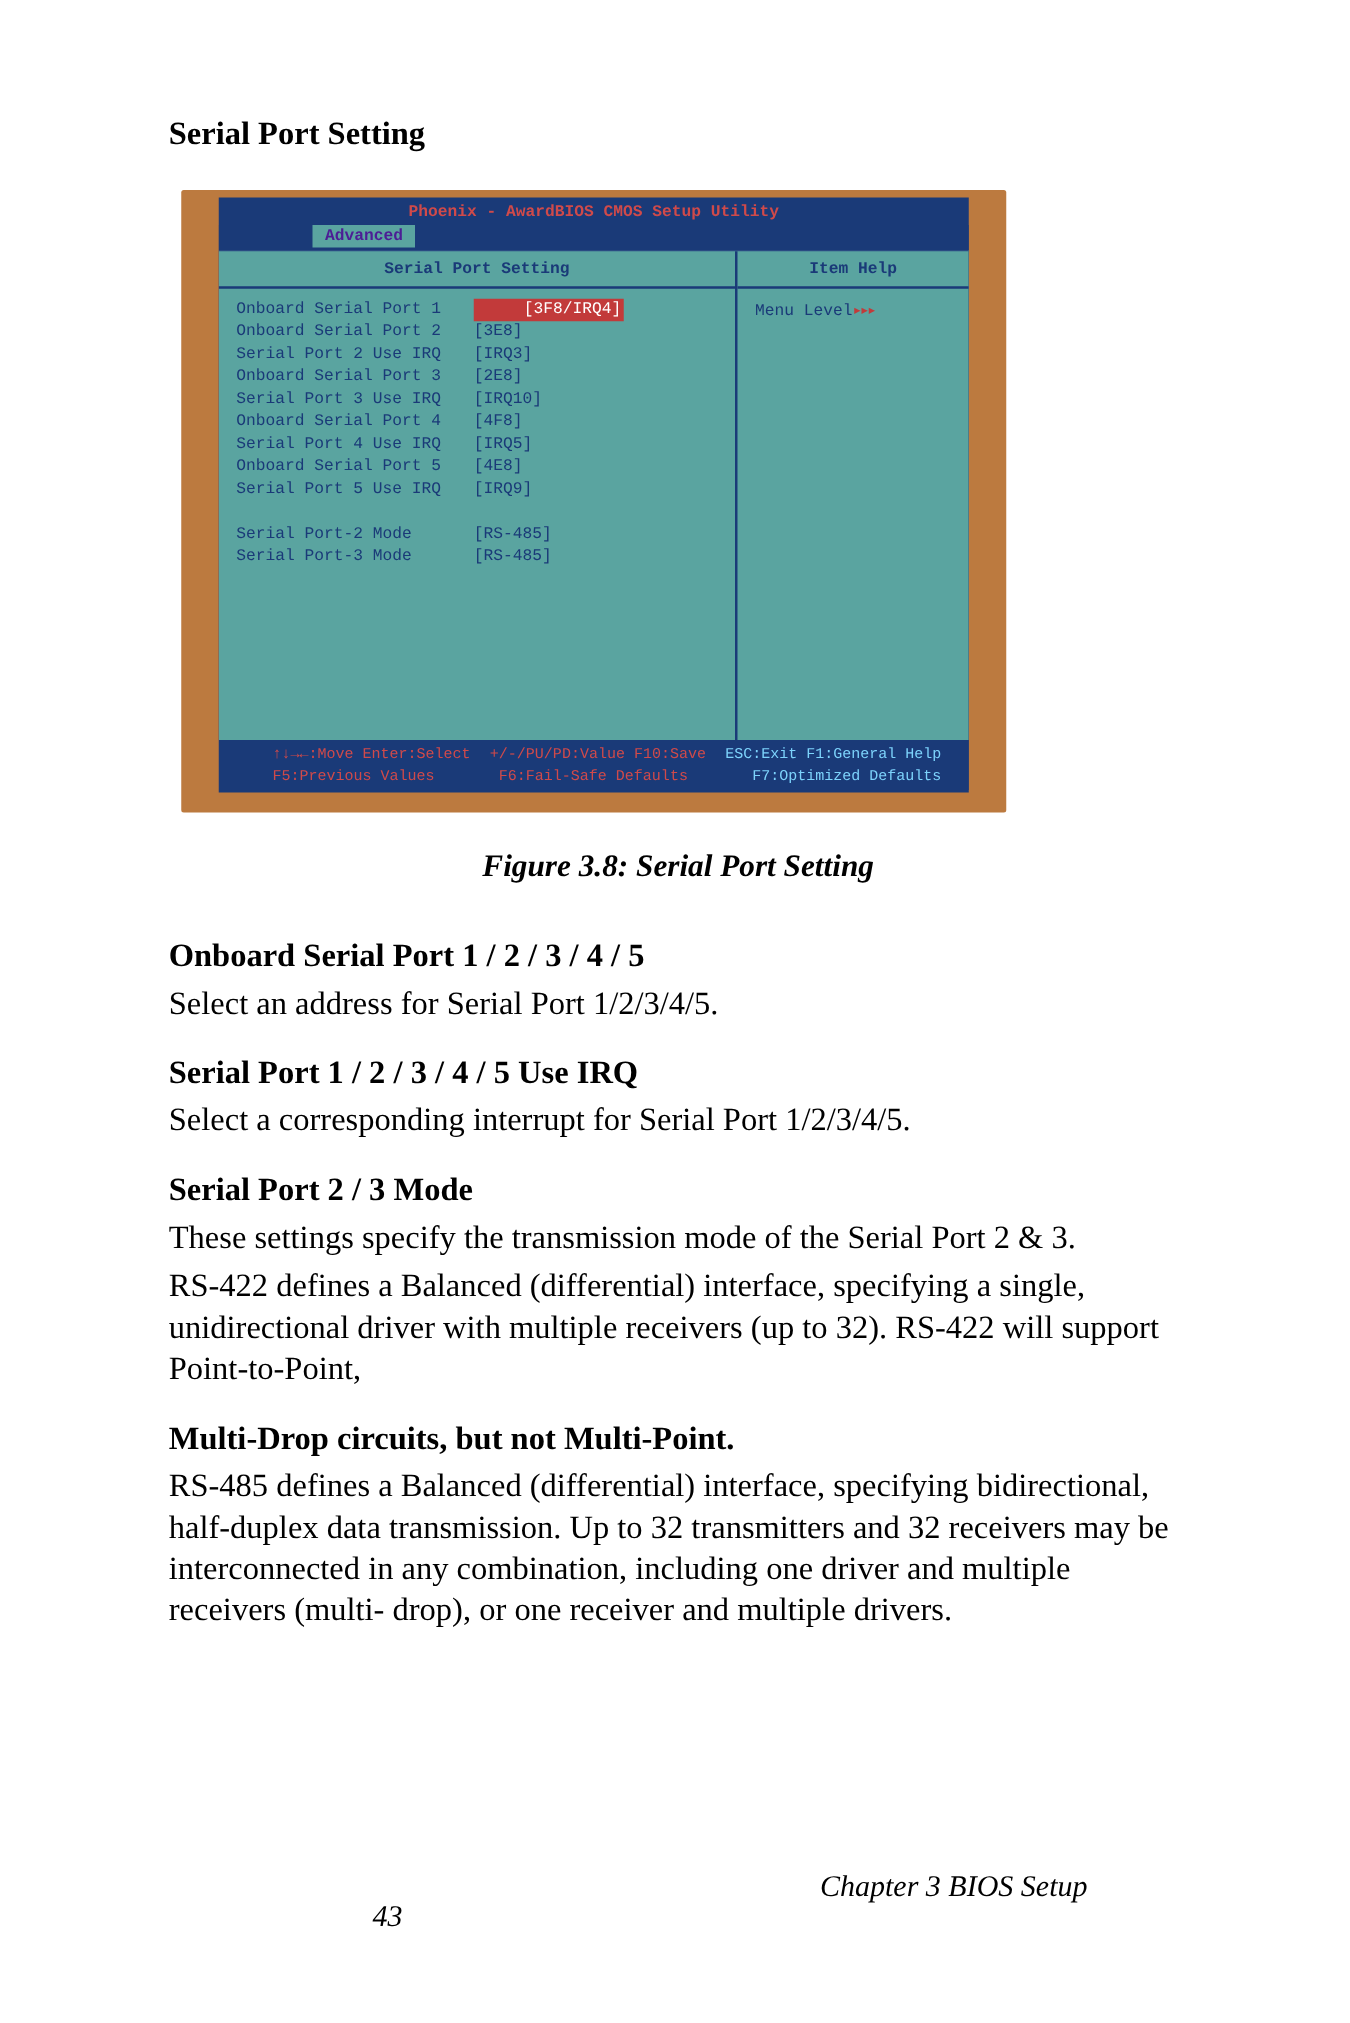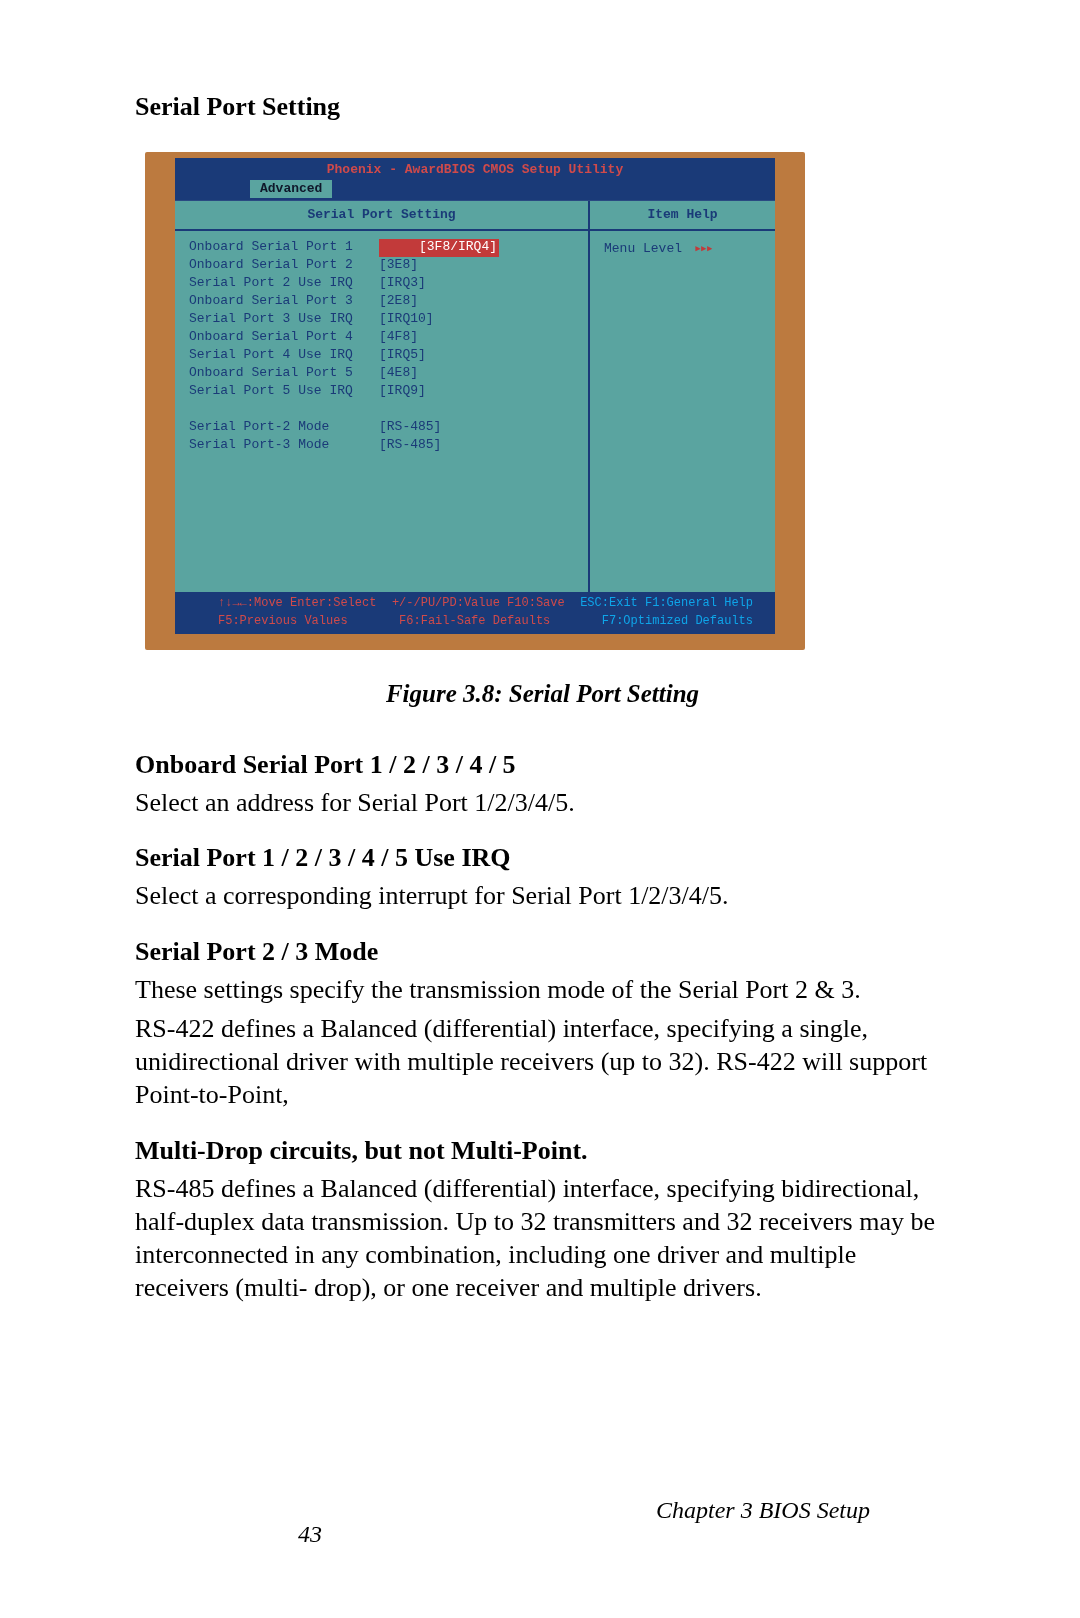--- a/index.html
+++ b/index.html
@@ -51,21 +51,21 @@
   .crt .tabbar {
     height: 20px;
     background: #1a3a78;
     position: relative;
   }
   .crt .tab {
     position: absolute;
     left: 75px;
     top: 0;
     background: #5aa4a0;
-    color: #0f172a;
+    color: #4c1d95;
     padding: 1px 10px;
     font-weight: bold;
   }
   .crt .grid {
     height: 392px;
     background: #5aa4a0;
     display: flex;
     border-top: 1px solid #2a4a82;
   }
   .crt .left-pane {
@@ -94,35 +94,35 @@
   }
   .crt .row { display: flex; height: 18px; }
   .crt .lbl { width: 190px; }
   .crt .val { width: 120px; }
   .crt .val.sel {
     background: #c23a3a;
     color: #fff;
     padding: 0 2px;
     text-align: right;
   }
-  .crt .menu-level { color:#1a3a78; display:flex; gap:12px; padding-top:2px; }
+  .crt .menu-level { color:#1a3a78; display:flex; padding-top:2px; }
   .crt .menu-level .arrows { color:#c23a3a; letter-spacing:-2px;}
   .crt .footer {
     height: 40px;
     background: #1a3a78;
     color: #d04a4a;
     font-size: 12px;
     line-height: 18px;
     padding: 2px 22px;
     display: flex;
     flex-direction: column;
     margin-left: 21px;
   }
   .crt .footer .frow { display:flex; justify-content: space-between; }
-  .crt .footer .yel { color:#0ea5e9; }
+  .crt .footer .yel { color:#7dd3fc; }
 
   
   .fig-caption {
     text-align: center;
     font-style: italic;
     font-weight: bold;
     font-size: 25px;
     margin-top: 30px;
     margin-bottom: 42px;
   }

